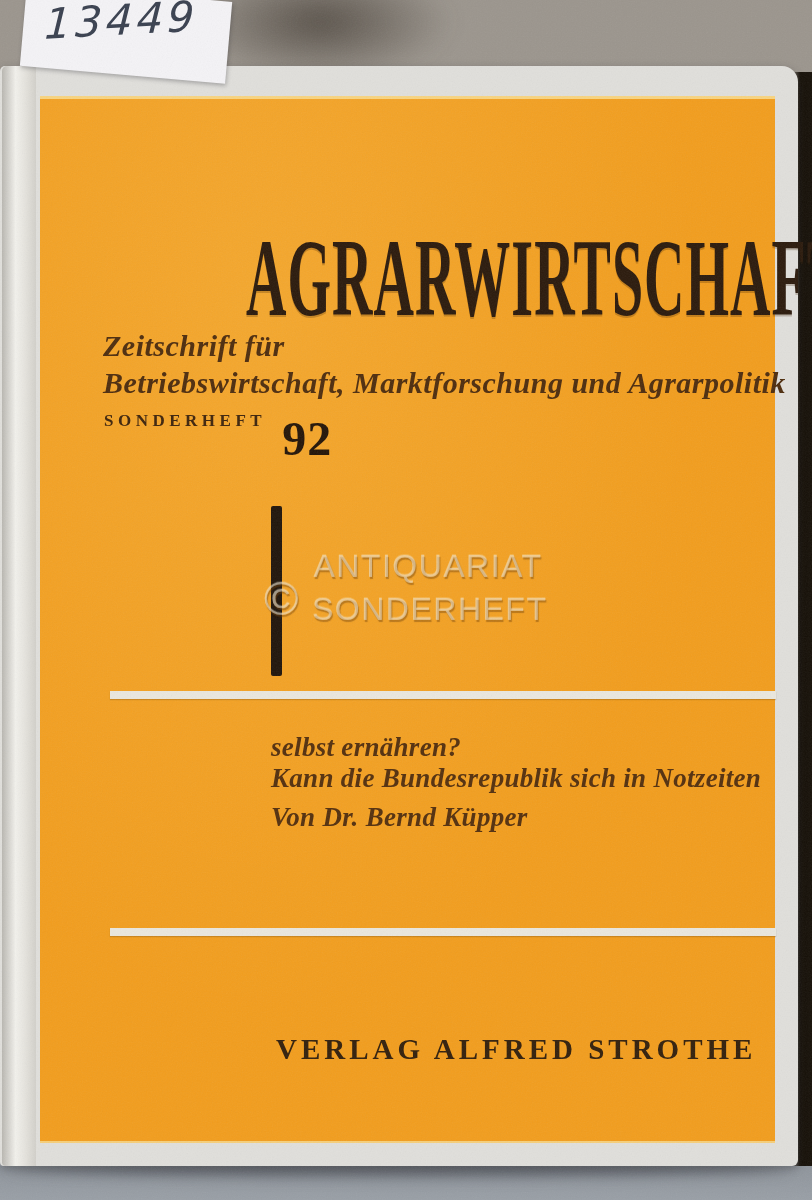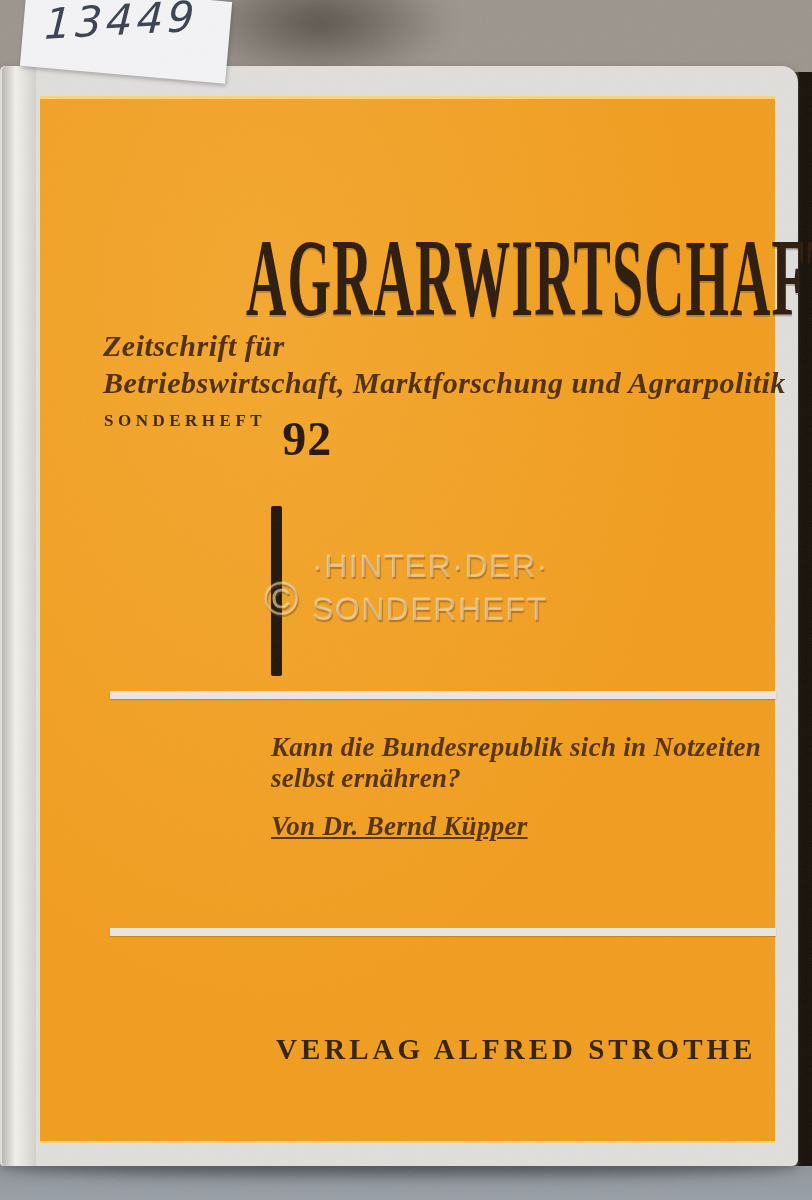--- a/index.html
+++ b/index.html
@@ -123,21 +123,21 @@
   }
   .rule-top{top:592px;}
   .rule-bottom{top:829px;}
 
   .article{
     position:absolute;left:231px;top:633px;
     font-style:italic;font-weight:700;
     font-size:27px;line-height:31px;letter-spacing:.3px;
     color:var(--article-brown);white-space:nowrap;
   }
-  .article .byline{margin-top:17px;text-decoration:underline;}
+  .article .byline{margin-top:8px;}
 
   .publisher{
     position:absolute;left:236px;top:934px;
     font-weight:700;font-size:29px;letter-spacing:4px;
     color:#33200c;white-space:nowrap;
   }
 
   
   .label{
     position:absolute;left:27px;top:-16px;width:206px;height:82px;
@@ -178,29 +178,29 @@
 
       <div class="series-row">
         <span class="series-label">SONDERHEFT</span>
         <span class="series-number">92</span>
       </div>
 
       <div class="vbar"></div>
 
       <div class="watermark">
         <span class="wm-copy">©</span>
-        <div>·HINTER·DER·</div>
+        <div>ANTIQUARIAT</div>
         <div>SONDERHEFT</div>
       </div>
 
       <div class="rule rule-top"></div>
 
       <div class="article">
+        <div>selbst ernähren?</div>
         <div>Kann die Bundesrepublik sich in Notzeiten</div>
-        <div>selbst ernähren?</div>
         <div class="byline">Von Dr. Bernd Küpper</div>
       </div>
 
       <div class="rule rule-bottom"></div>
 
       <div class="publisher">VERLAG ALFRED STROTHE</div>
     </div>
   </div>
 
   <div class="label">

